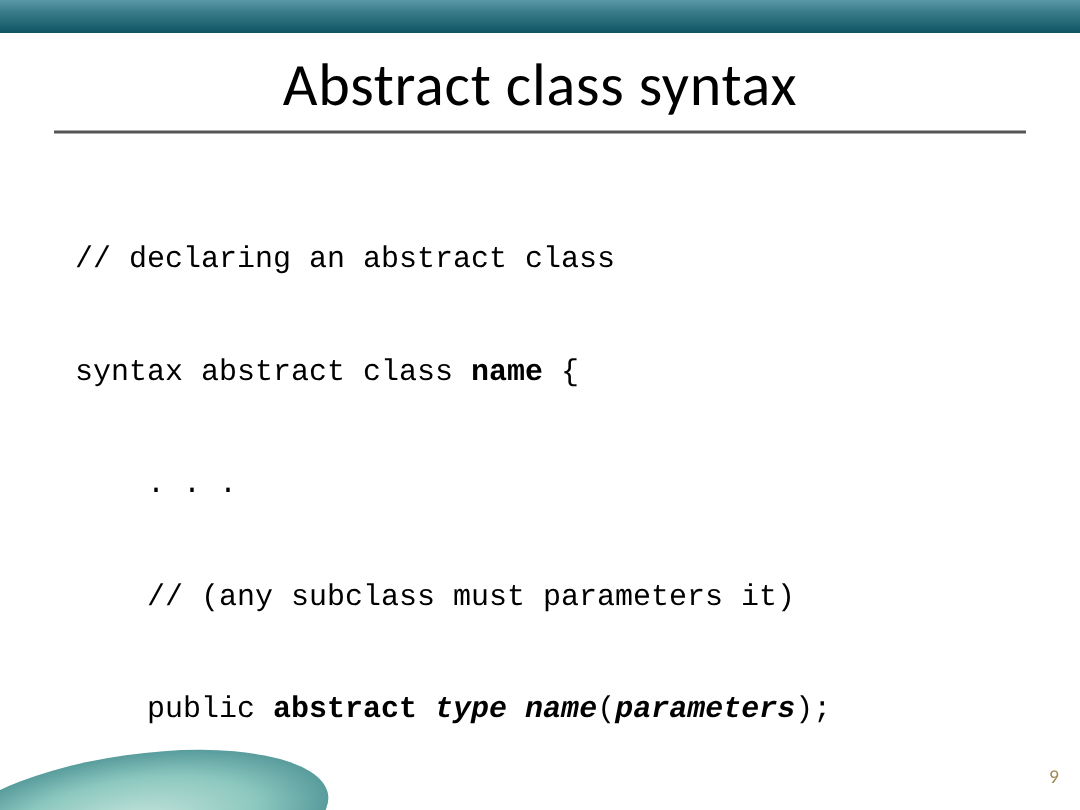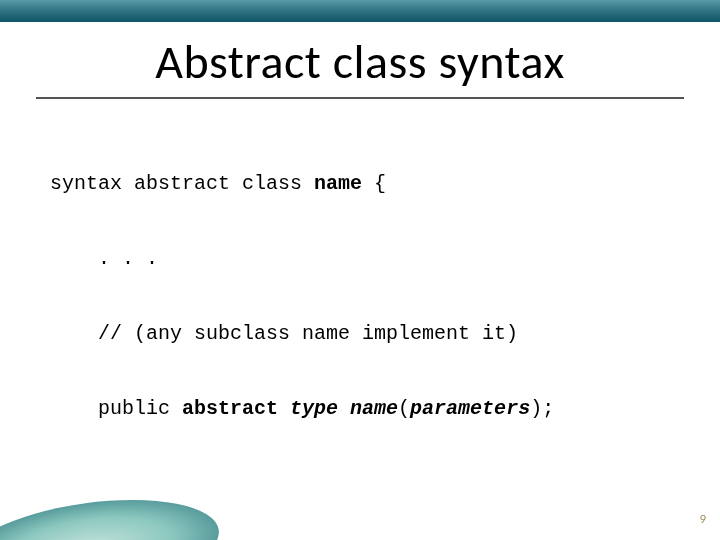--- a/index.html
+++ b/index.html
@@ -23,21 +23,21 @@
     bottom: -10px;
     left: 0; right: 0;
     height: 10px;
     background: #fff;
   }
   .title-wrap {
     text-align: center;
     margin-top: 10px;
   }
   .title {
-    font-size: 48px;
+    font-size: 40px;
     font-weight: 400;
     color: #000;
     letter-spacing: 0.5px;
   }
   .underline {
     margin: 6px 36px 0 36px;
     border-bottom: 2px solid #555;
   }
   .content {
     margin: 22px 50px 0 50px;
@@ -90,23 +90,24 @@
 <div class="top-banner"></div>
 
 <div class="title-wrap">
   <div class="title">Abstract class syntax</div>
   <div class="underline"></div>
 </div>
 
 <div class="content">
 
   <div class="code">
+    <div>// declaring an abstract class</div>
     <div><span>syntax abstract class </span><strong>name</strong><span> {</span></div>
     <div class="indent1">. . .</div>
-    <div class="indent1">// (any subclass name implement it)</div>
+    <div class="indent1">// (any subclass must parameters it)</div>
     <div class="indent1"><span>public </span><strong>abstract</strong><span> </span><strong><em>type</em></strong><span> </span><strong><em>name</em></strong><span>(</span><strong><em>parameters</em></strong><span>);</span></div>
     
   </div>
 
 </div>
 
 <div class="bottom-accent">
   <div class="arc1"></div>
   <div class="arc2"></div>
 </div>

